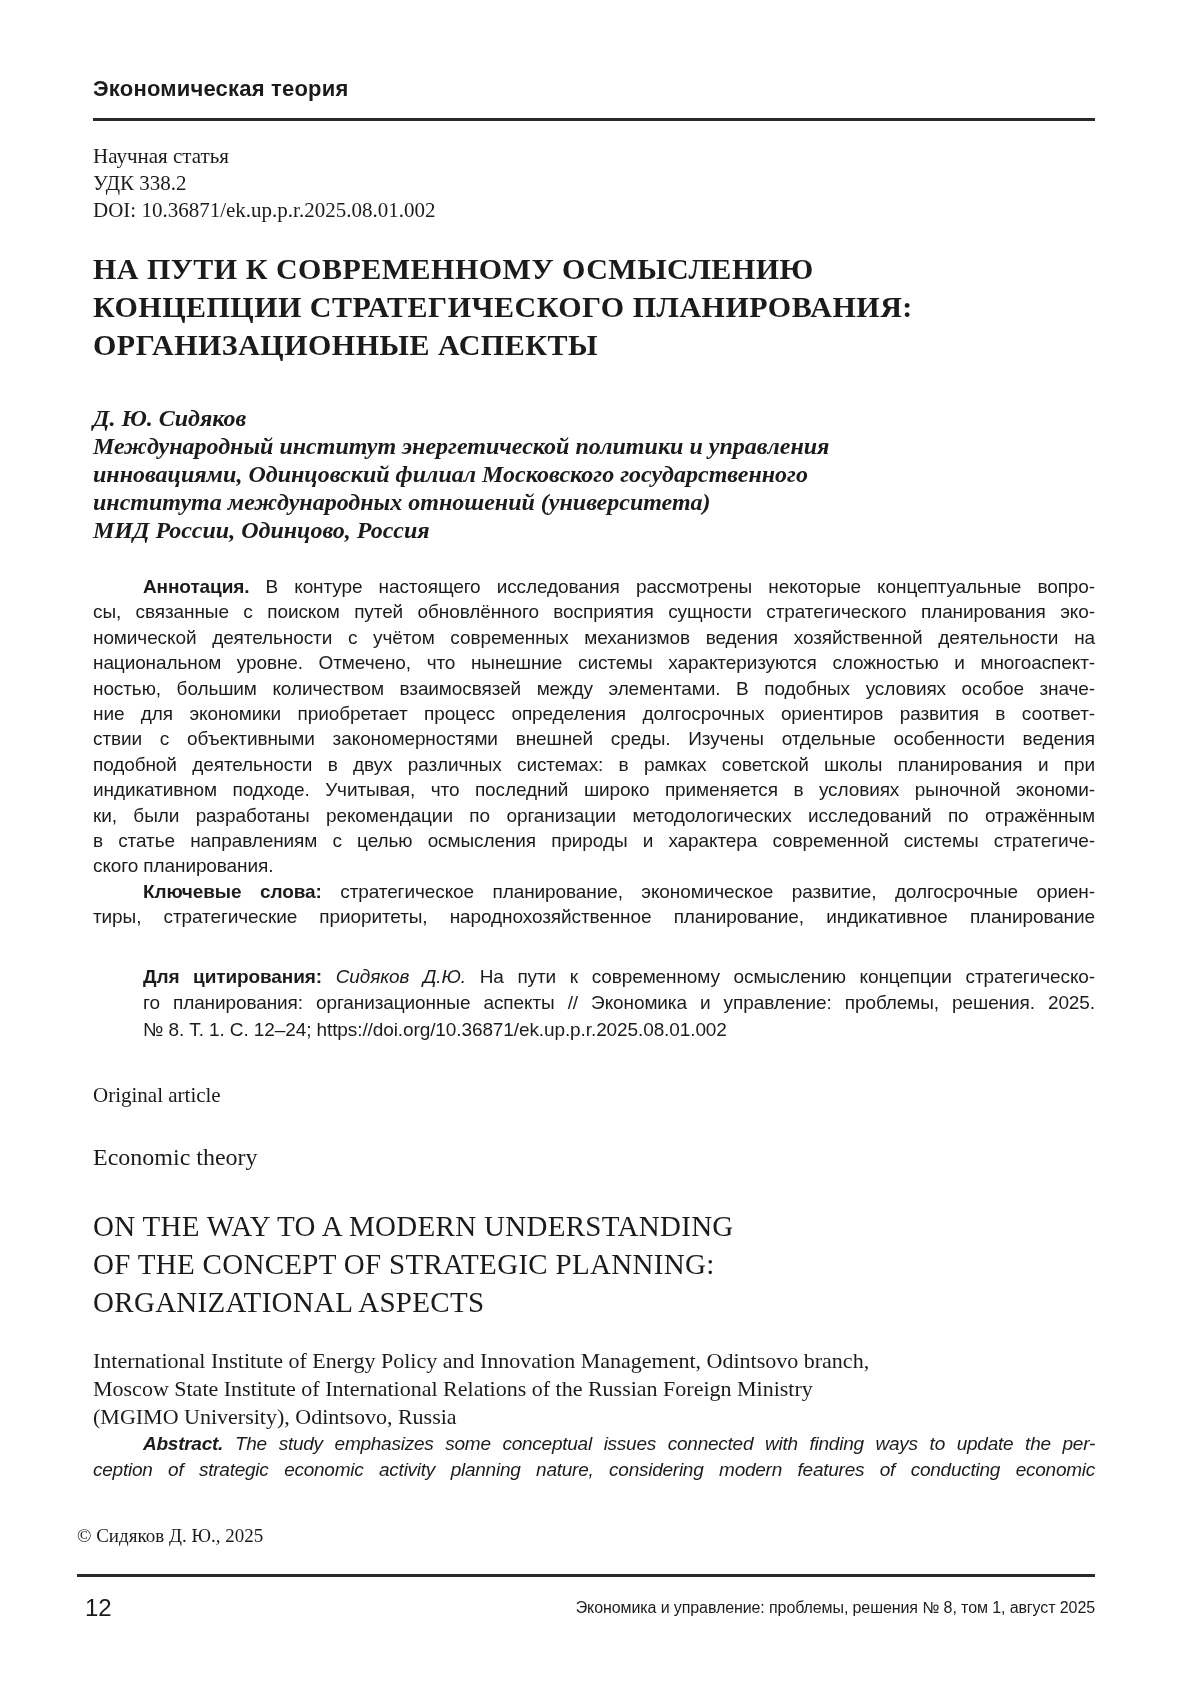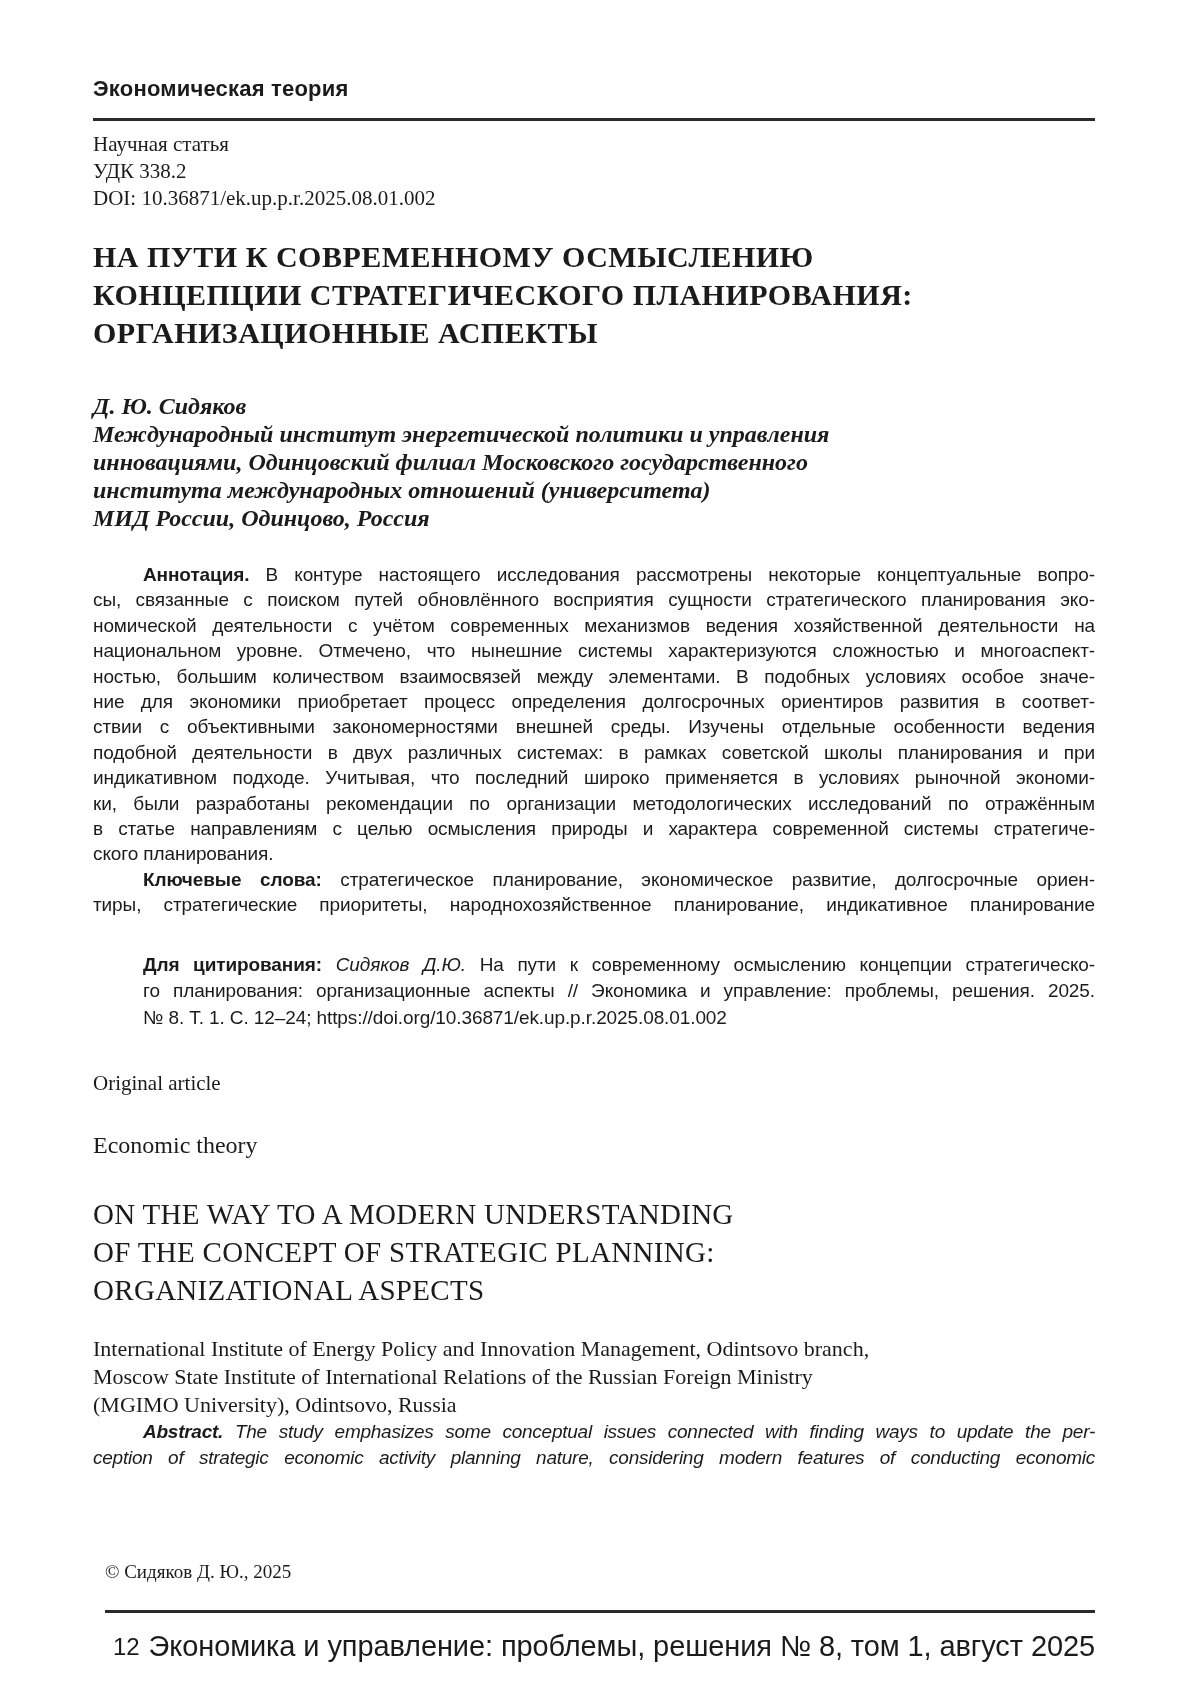--- a/index.html
+++ b/index.html
@@ -30,21 +30,21 @@
     line-height: 26px;
     letter-spacing: 0.2px;
   }
   .rule {
     height: 3px;
     background: #2a2a2a;
     border: none;
     margin: 16px 0 0 0;
   }
   .meta {
-    margin-top: 10px;
+    margin-top: 22px;
     font-size: 21px;
     line-height: 27px;
   }
   .ru-title {
     margin-top: 26px;
     font-weight: bold;
     font-size: 30px;
     line-height: 38px;
     letter-spacing: 0.5px;
   }
@@ -94,39 +94,39 @@
     line-height: 28px;
   }
   .en-abstract {
     font-style: italic;
     font-size: 19px;
     line-height: 25.4px;
     letter-spacing: -0.25px;
   }
   .bottom {
     position: absolute;
-    left: 105px; right: 105px; top: 1524px; margin-top: 36px;
+    left: 77px; right: 105px; top: 1524px;
   }
   .copyright {
     font-size: 19px;
     line-height: 24px;
   }
   .bottom .rule { margin-top: 26px; }
   .footer-row {
     margin-top: 17px;
     display: flex;
     justify-content: space-between;
     align-items: center;
   }
   .page-number {
     font-size: 24px;
     padding-left: 8px;
   }
   .journal-ref {
-    font-size: 29px;
+    font-size: 16px;
     letter-spacing: -0.1px;
   }
 </style>
 </head>
 <body>
 
 <div class="page">
 
   <div class="section-header sans">Экономическая теория</div>
 

